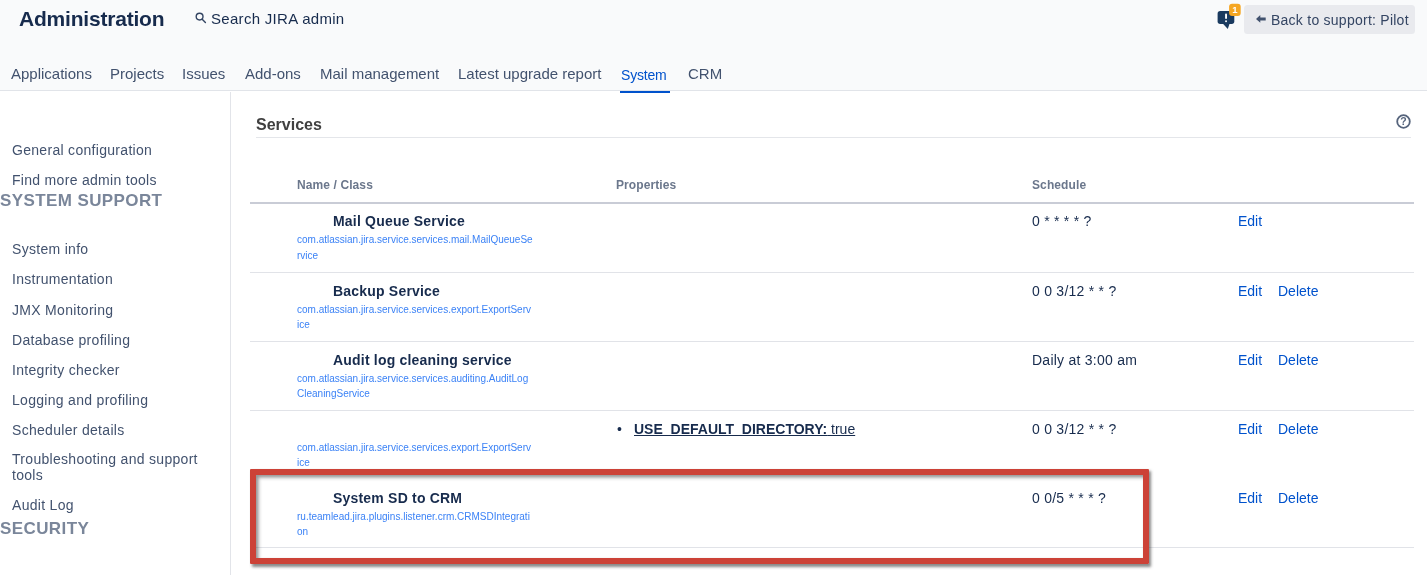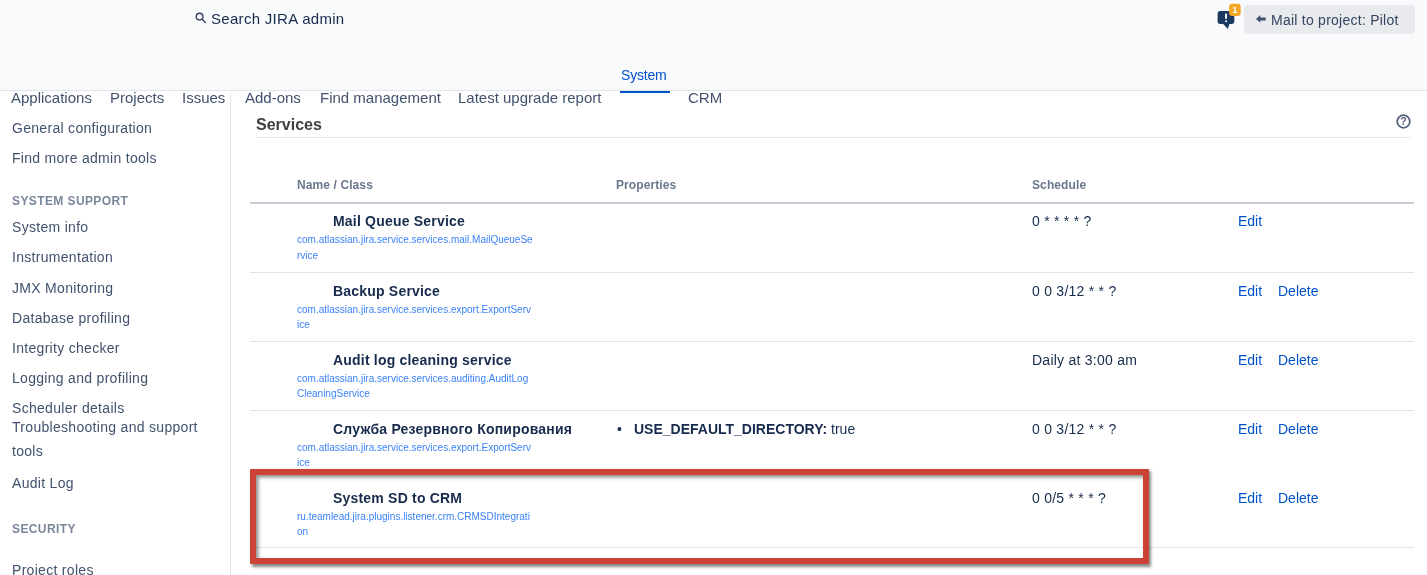--- a/index.html
+++ b/index.html
@@ -2,89 +2,90 @@
 <html><head>
 <meta charset="utf-8">
 <style>
 * { margin:0; padding:0; box-sizing:border-box; }
 html,body { width:1427px; height:575px; background:#fff; font-family:"Liberation Sans", sans-serif; }
 #page { position:relative; width:1427px; height:575px; overflow:hidden; background:#fff; }
 .abs { position:absolute; white-space:nowrap; }
 #topband { position:absolute; left:0; top:0; width:1427px; height:91px; background:#f9fafb; border-bottom:1.5px solid #e1e4e9; }
 #admin { left:19px; top:7px; font-size:21px; font-weight:bold; color:#172b4d; letter-spacing:-0.2px; line-height:24px; }
 #searchtxt { left:211px; top:10px; font-size:15px; color:#172b4d; letter-spacing:0.3px; line-height:18px; }
-.nav { top:66px; font-size:15px; color:#42526e; line-height:16px;margin-top:24px; }
+.nav { top:66px; font-size:15px; color:#42526e; line-height:16px; }
 #sysnav { top:66.5px; font-size:14px; font-weight:normal; color:#0052cc; letter-spacing:-0.2px; line-height:16px; }
 #sysunder { left:620px; top:90.5px; width:49.5px; height:2.5px; background:#0052cc; }
 #sidebarline { left:229.8px; top:92px; width:1.5px; height:483px; background:#e2e4e9; }
-.side { left:12px; font-size:14px; color:#42526e; letter-spacing:0.3px; line-height:18px; }
-.sidehead { left:12px; font-size:12px; font-weight:bold; color:#7a869a; letter-spacing:0.4px; line-height:14px; }
+.side { left:12px; font-size:14px; color:#42526e; letter-spacing:0.3px; line-height:18px;margin-top:22px; }
+.sidehead { left:0; font-size:17px; font-weight:bold; color:#7a869a; letter-spacing:0.4px; line-height:14px; }
 #services { left:256px; top:114.5px; font-size:16px; font-weight:bold; color:#404040; line-height:20px; }
 #servline { left:256px; top:137px; width:1155px; height:1px; background:#e4e6ea; }
 .th { top:178px; font-size:12px; font-weight:bold; color:#6b778c; line-height:15px; letter-spacing:0.1px; }
 #headline { left:250px; top:202px; width:1164px; height:2px; background:#c9ccd6; }
 .sep { position:absolute; left:250px; width:1164px; height:1.4px; background:#e1e3e8; }
 .name { left:297px; font-size:14px; font-weight:bold; color:#172b4d; letter-spacing:0.2px; line-height:18px;padding-left:36px; }
 .cls { left:297px; font-size:10px; color:#3b82f6; line-height:15.7px; white-space:normal; width:330px; }
 .sched { left:1032px; font-size:14px; color:#172b4d; letter-spacing:0.25px; line-height:18px; }
 .edit { left:1238px; font-size:14px; color:#0052cc; line-height:18px; }
 .del { left:1278px; font-size:14px; color:#0052cc; line-height:18px; }
 #bullet { left:617px; top:420px; font-size:14px; color:#172b4d; line-height:18px; }
-#prop4 { left:634px; top:420px; font-size:14px; color:#172b4d; letter-spacing:0px; line-height:18px; }
+#prop4 { left:634px; top:420px; font-size:14px; color:#172b4d; letter-spacing:0px; line-height:18px;text-decoration:underline; }
 #backbtn { left:1244px; top:5px; width:171px; height:29px; background:#e9eaee; border-radius:3.5px; }
 #backtxt { left:1271px; top:12px; font-size:14px; color:#344563; letter-spacing:0.25px; line-height:16px; }
 #redrect { left:249.5px; top:468.5px; width:899.5px; height:95px; border:6.3px solid #cc4237; border-radius:1px;
   box-shadow: 2px 2.5px 3px rgba(40,40,40,0.55), inset 2.5px 2.5px 3.5px rgba(40,40,40,0.5); }
 </style>
 </head>
 <body>
 <div id="page">
   <div id="topband"></div>
+  <div class="abs" id="admin">Administration</div>
   <svg class="abs" style="left:195px;top:12px" width="12" height="12" viewBox="0 0 12 12">
       <circle cx="4.6" cy="4.6" r="3.4" fill="none" stroke="#344563" stroke-width="1.4"></circle>
       <line x1="7.2" y1="7.2" x2="10.4" y2="10.4" stroke="#344563" stroke-width="1.4" stroke-linecap="round"></line>
     </svg>
   <div class="abs" id="searchtxt">Search JIRA admin</div>
 
   <svg class="abs" style="left:1216px;top:2px" width="27" height="28" viewBox="0 0 27 28">
     <rect x="1.6" y="9.1" width="16.7" height="12.8" rx="2.6" fill="#1a3a5f"></rect>
     <polygon points="6.3,21 11.8,27 13.8,21" fill="#1a3a5f"></polygon>
     <rect x="9.1" y="11.6" width="1.9" height="5.4" rx="0.9" fill="#fff"></rect>
     <rect x="9.1" y="18.3" width="1.9" height="1.9" rx="0.9" fill="#fff"></rect>
     <rect x="13.1" y="1.8" width="11.6" height="12.3" rx="3" fill="#f5a623"></rect>
     <text x="18.9" y="11.3" font-family="Liberation Sans, sans-serif" font-size="9.5" font-weight="bold" fill="#ffffff" text-anchor="middle">1</text>
   </svg>
   <div class="abs" id="backbtn"></div>
   <svg class="abs" style="left:1255.5px;top:14.5px" width="10" height="9" viewBox="0 0 10 9">
       <polygon points="0,3.9 4.3,0 4.3,2.4 9.7,2.4 9.7,5.4 4.3,5.4 4.3,7.8" fill="#42526e"></polygon>
     </svg>
-  <div class="abs" id="backtxt">Mail to project: Pilot</div>
+  <div class="abs" id="backtxt">Back to support: Pilot</div>
 
   <div class="abs nav" style="left:11px">Applications</div>
   <div class="abs nav" style="left:110px">Projects</div>
   <div class="abs nav" style="left:182px">Issues</div>
   <div class="abs nav" style="left:245px">Add-ons</div>
-  <div class="abs nav" style="left:320px">Find management</div>
+  <div class="abs nav" style="left:320px">Mail management</div>
   <div class="abs nav" style="left:458px">Latest upgrade report</div>
   <div class="abs" id="sysnav" style="left:621px">System</div>
   <div class="abs nav" style="left:688px">CRM</div>
   <div class="abs" id="sysunder"></div>
 
   <div class="abs" id="sidebarline"></div>
   <div class="abs side" style="top:119px">General configuration</div>
   <div class="abs side" style="top:149px">Find more admin tools</div>
   <div class="abs sidehead" style="top:194px">SYSTEM SUPPORT</div>
   <div class="abs side" style="top:218px">System info</div>
   <div class="abs side" style="top:248px">Instrumentation</div>
   <div class="abs side" style="top:278.5px">JMX Monitoring</div>
   <div class="abs side" style="top:308.5px">Database profiling</div>
   <div class="abs side" style="top:338.5px">Integrity checker</div>
   <div class="abs side" style="top:369px">Logging and profiling</div>
   <div class="abs side" style="top:399px">Scheduler details</div>
-  <div class="abs side" style="top:415px;white-space:normal;width:210px;line-height:24px">Troubleshooting and support tools</div>
+  <div class="abs side" style="top:429px;white-space:normal;width:210px;line-height:16px">Troubleshooting and support tools</div>
   <div class="abs side" style="top:474px">Audit Log</div>
   <div class="abs sidehead" style="top:522px">SECURITY</div>
   <div class="abs side" style="top:561px">Project roles</div>
 
   <div class="abs" id="services">Services</div>
   <div class="abs" id="servline"></div>
   <svg class="abs" style="left:1395.5px;top:114px" width="15" height="15" viewBox="0 0 15 15">
       <circle cx="7.5" cy="7.5" r="6.3" fill="none" stroke="#56647c" stroke-width="1.8"></circle>
       <text x="7.5" y="11.4" font-family="Liberation Sans, sans-serif" font-size="10.5" font-weight="bold" fill="#56647c" text-anchor="middle">?</text>
     </svg>
@@ -107,21 +108,20 @@
   <div class="abs del" style="top:281.5px">Delete</div>
   <div class="sep" style="top:340.9px"></div>
 
   <div class="abs name" style="top:350.5px">Audit log cleaning service</div>
   <div class="abs cls" style="top:370.5px">com.atlassian.jira.service.services.auditing.AuditLog<br>CleaningService</div>
   <div class="abs sched" style="top:350.5px">Daily at 3:00 am</div>
   <div class="abs edit" style="top:350.5px">Edit</div>
   <div class="abs del" style="top:350.5px">Delete</div>
   <div class="sep" style="top:410px"></div>
 
-  <div class="abs name" style="top:419.5px">Служба Резервного Копирования</div>
   <div class="abs cls" style="top:439.5px">com.atlassian.jira.service.services.export.ExportServ<br>ice</div>
   <div class="abs" id="bullet">•</div>
   <div class="abs" id="prop4"><b>USE_DEFAULT_DIRECTORY:</b> true</div>
   <div class="abs sched" style="top:419.5px">0 0 3/12 * * ?</div>
   <div class="abs edit" style="top:419.5px">Edit</div>
   <div class="abs del" style="top:419.5px">Delete</div>
 
   <div class="abs name" style="top:488.5px">System SD to CRM</div>
   <div class="abs cls" style="top:508.5px">ru.teamlead.jira.plugins.listener.crm.CRMSDIntegrati<br>on</div>
   <div class="abs sched" style="top:488.5px">0 0/5 * * * ?</div>

